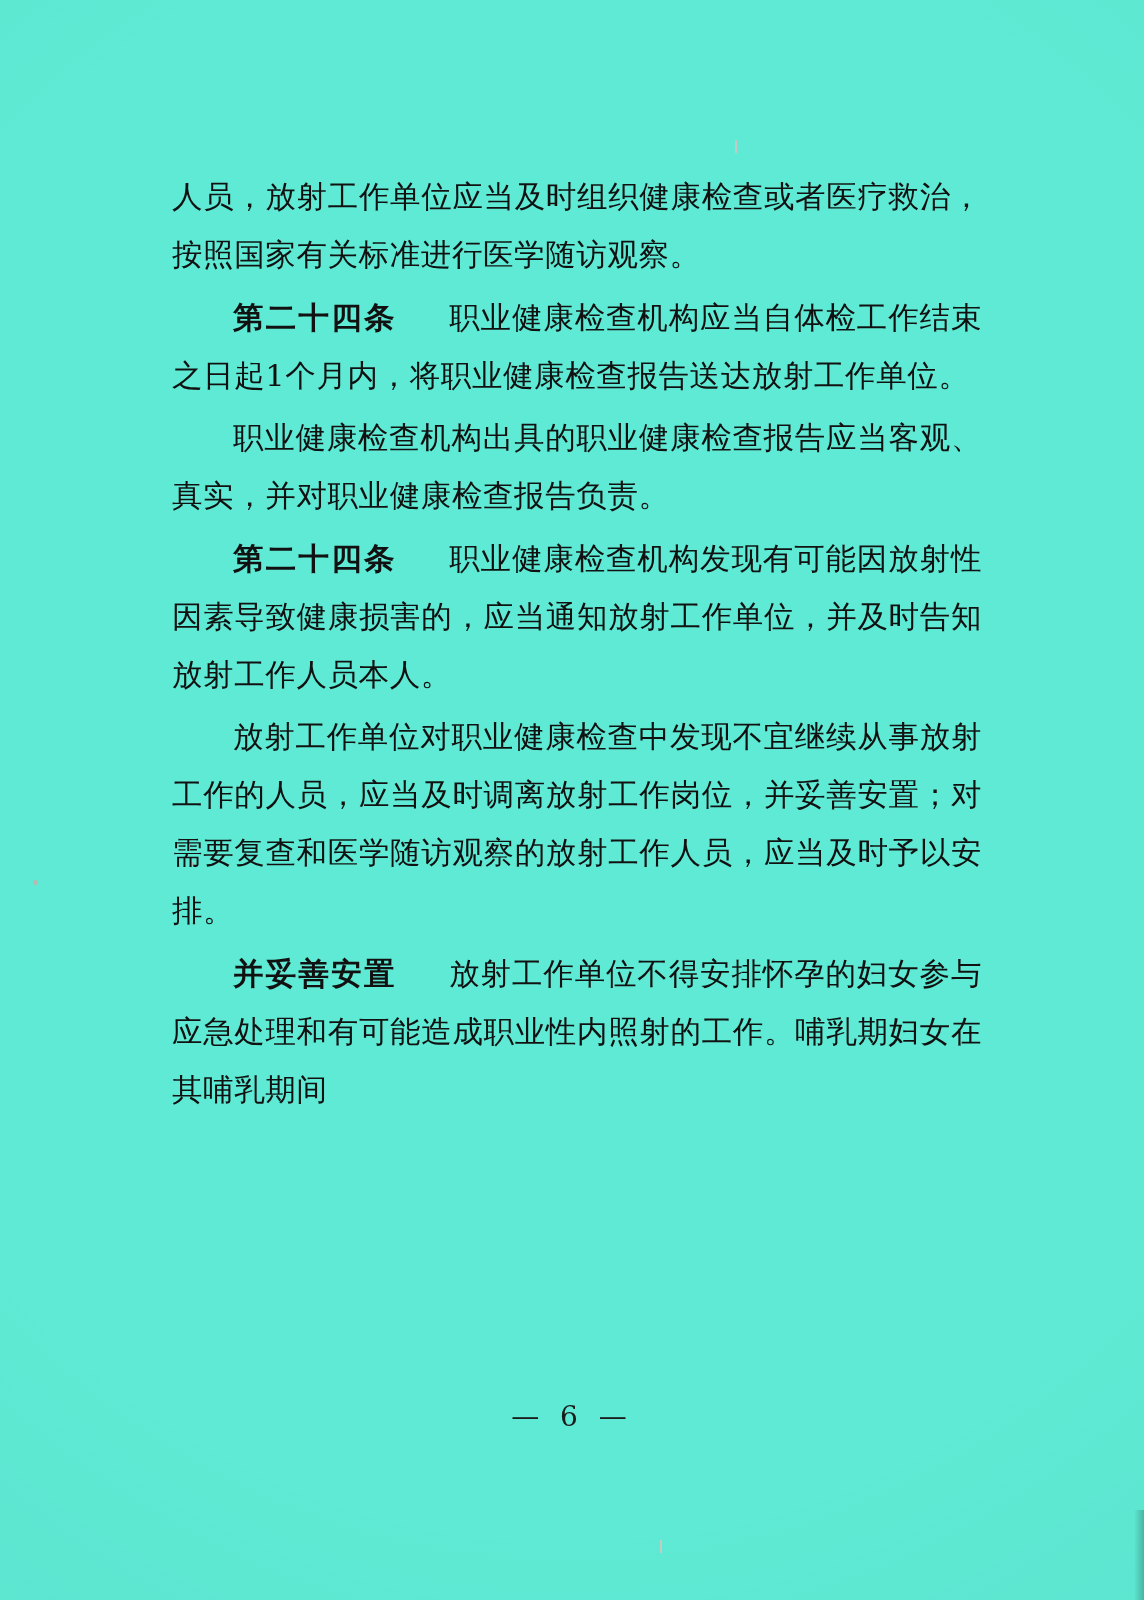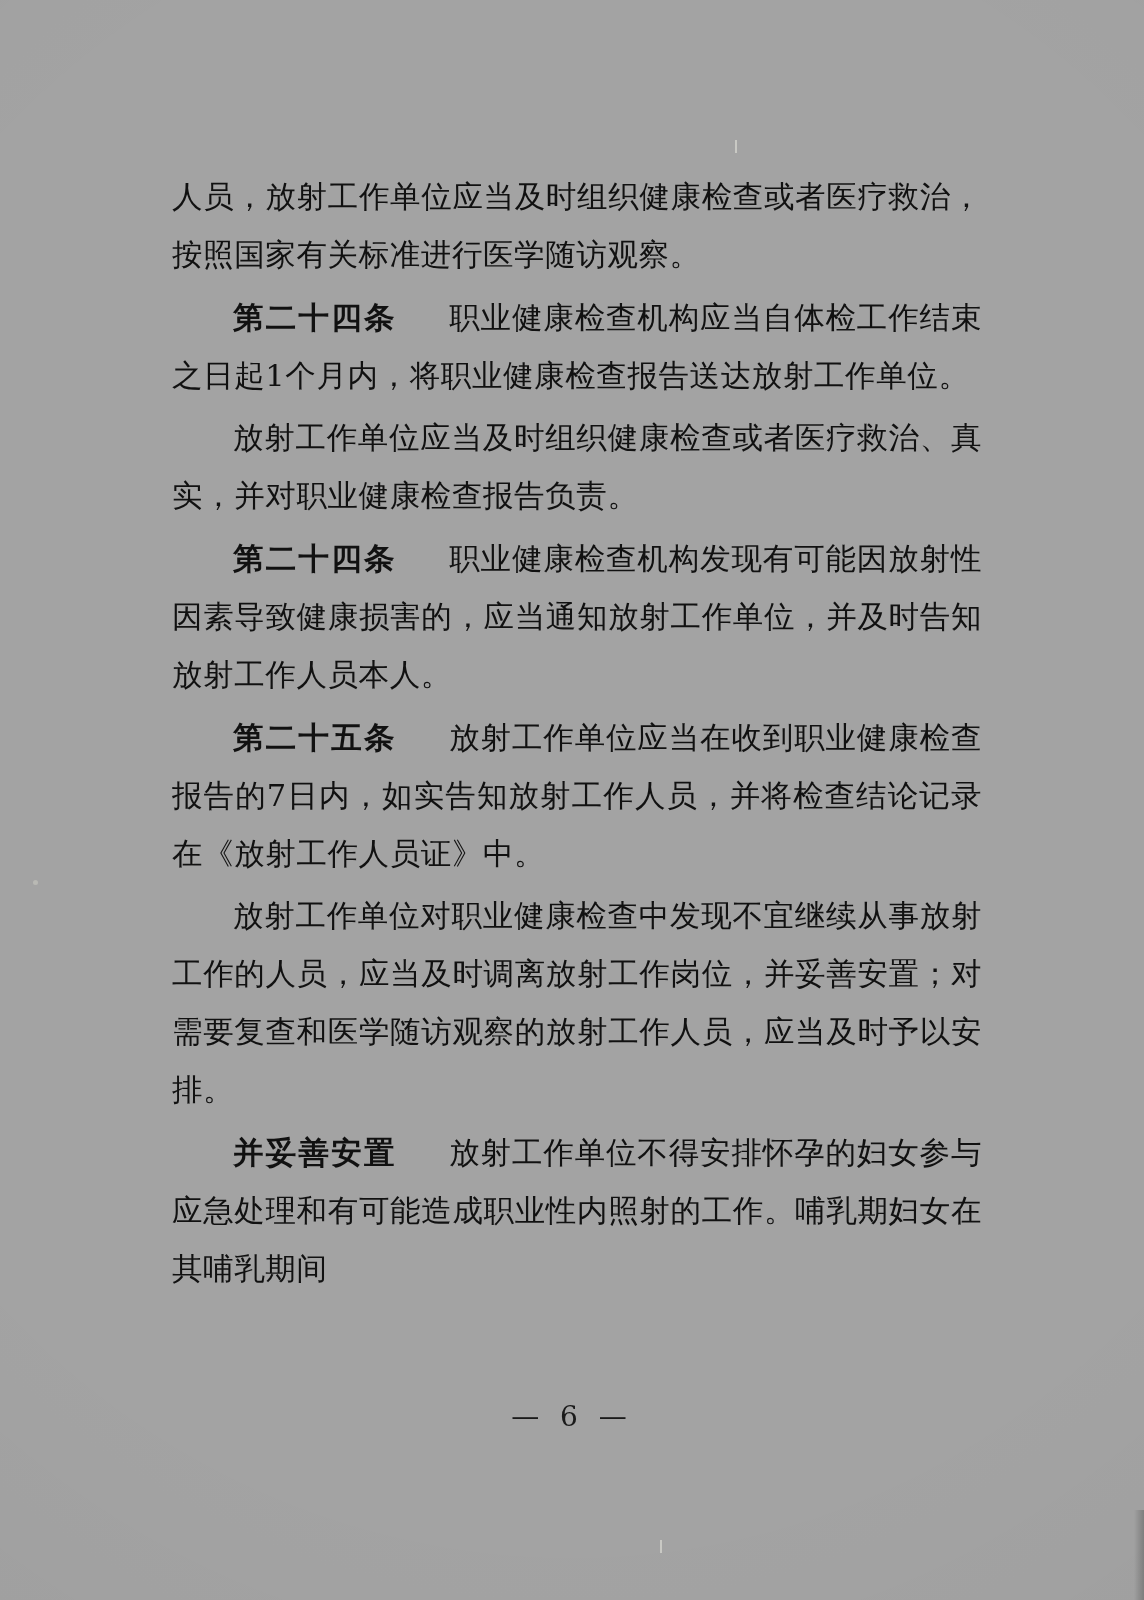--- a/index.html
+++ b/index.html
@@ -10,21 +10,21 @@
   body {
     width: 1144px;
     height: 1600px;
     position: relative;
     font-family: "DejaVu Serif", "Liberation Serif", serif;
     overflow: hidden;
   }
   .page {
     position: absolute;
     inset: 0;
-    background: #a3a3a3;
+    background: #5eead4;
     text-decoration: underline;
   }
   
   .page::before {
     content: "";
     position: absolute;
     inset: 0;
     background:
       radial-gradient(ellipse 120% 90% at 50% 45%, rgba(255,255,255,0) 55%, rgba(0,0,0,0.045) 100%);
     pointer-events: none;
@@ -111,35 +111,30 @@
     </p>
 
 
     <p class="indent">
       <span class="art-no">第二十四条</span>
       　
       <span>职业健康检查机构应当自体检工作结束之日起1个月内，将职业健康检查报告送达放射工作单位。</span>
     </p>
 
     <p class="indent">
-      <span>放射工作单位应当及时组织健康检查或者医疗救治、真实，并对职业健康检查报告负责。</span>
+      <span>职业健康检查机构出具的职业健康检查报告应当客观、真实，并对职业健康检查报告负责。</span>
     </p>
 
     <p class="indent">
       <span class="art-no">第二十四条</span>
       　
       <span>职业健康检查机构发现有可能因放射性因素导致健康损害的，应当通知放射工作单位，并及时告知放射工作人员本人。</span>
     </p>
 
 
-    <p class="indent">
-      <span class="art-no">第二十五条</span>
-      　
-      <span>放射工作单位应当在收到职业健康检查报告的7日内，如实告知放射工作人员，并将检查结论记录在《放射工作人员证》中。</span>
-    </p>
 
     <p class="indent">
       <span>放射工作单位对职业健康检查中发现不宜继续从事放射工作的人员，应当及时调离放射工作岗位，并妥善安置；对需要复查和医学随访观察的放射工作人员，应当及时予以安排。</span>
     </p>
 
     <p class="indent">
       <span class="art-no">并妥善安置</span>
       　
       <span>放射工作单位不得安排怀孕的妇女参与应急处理和有可能造成职业性内照射的工作。哺乳期妇女在其哺乳期间</span>
     </p>

